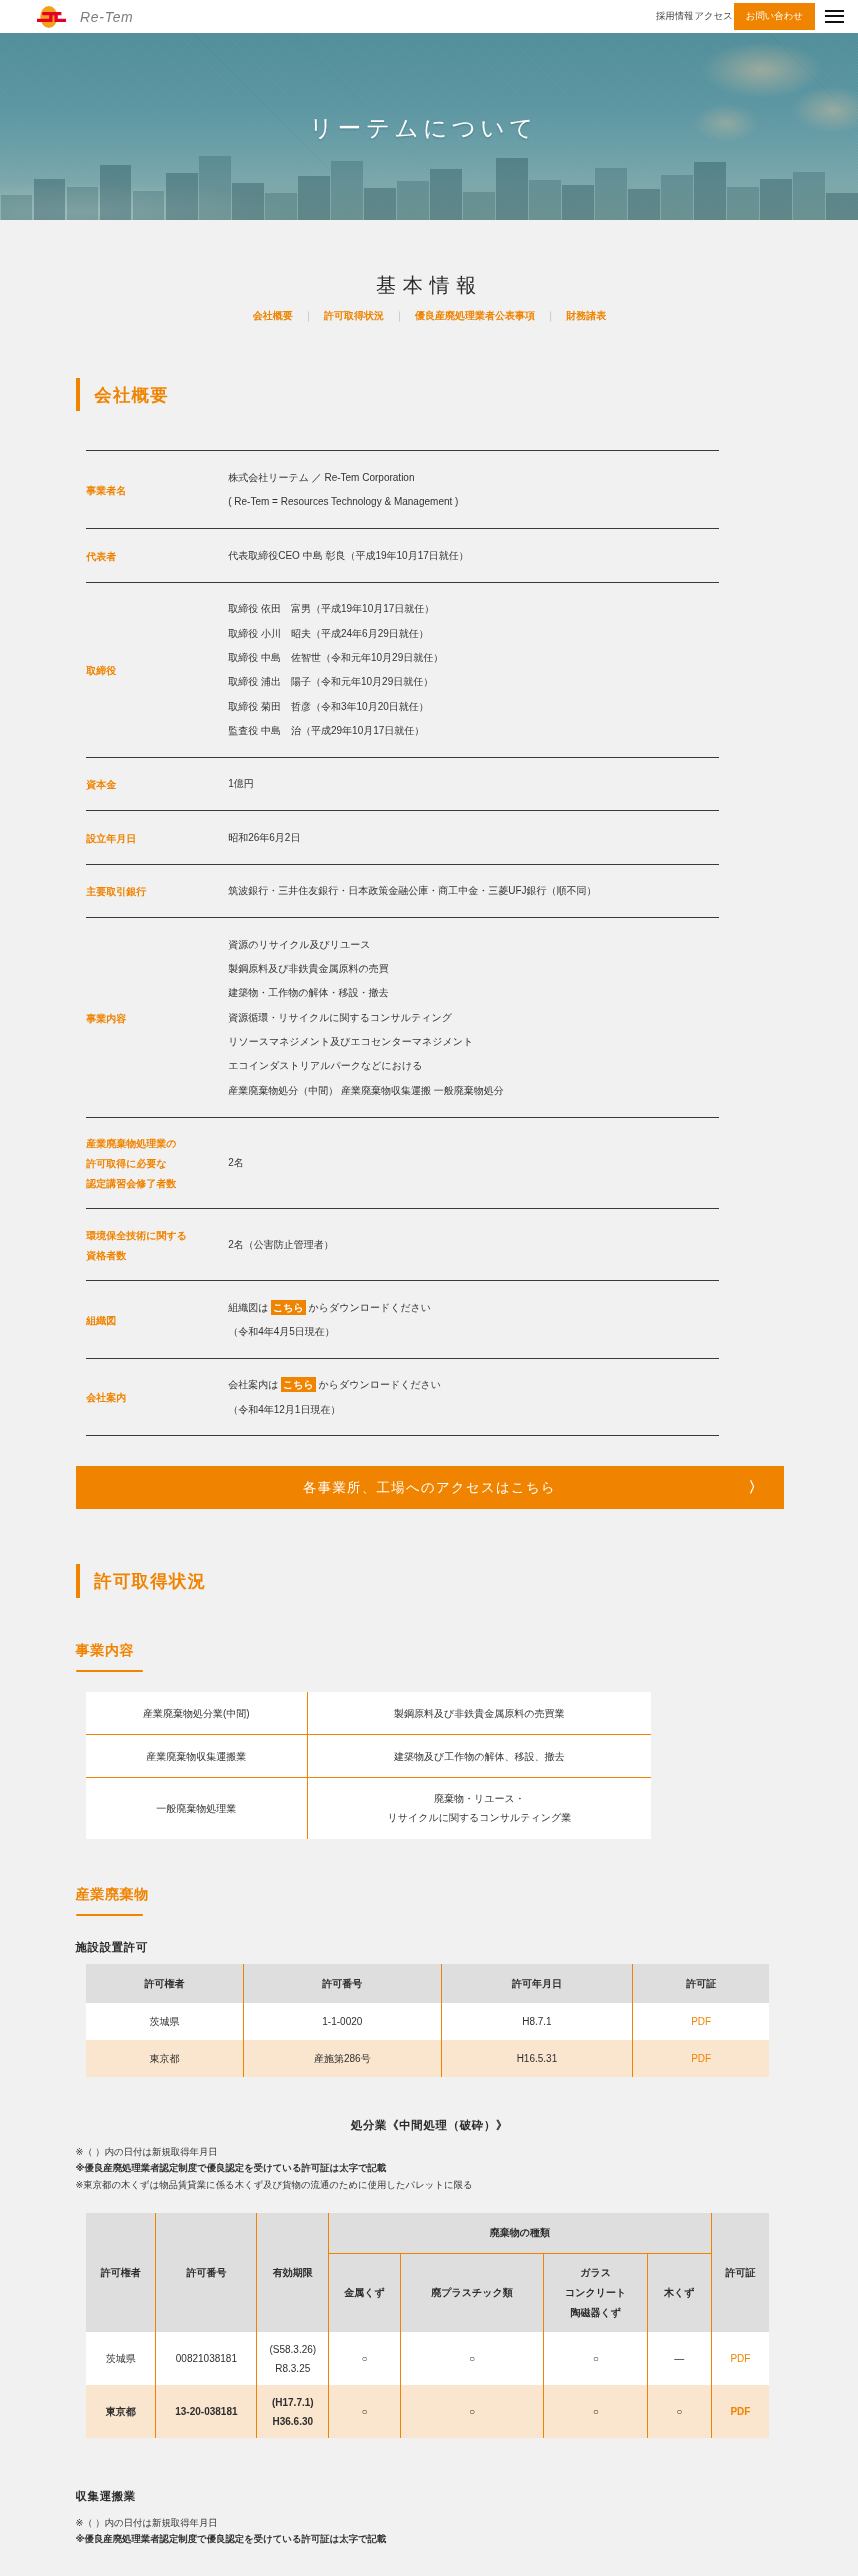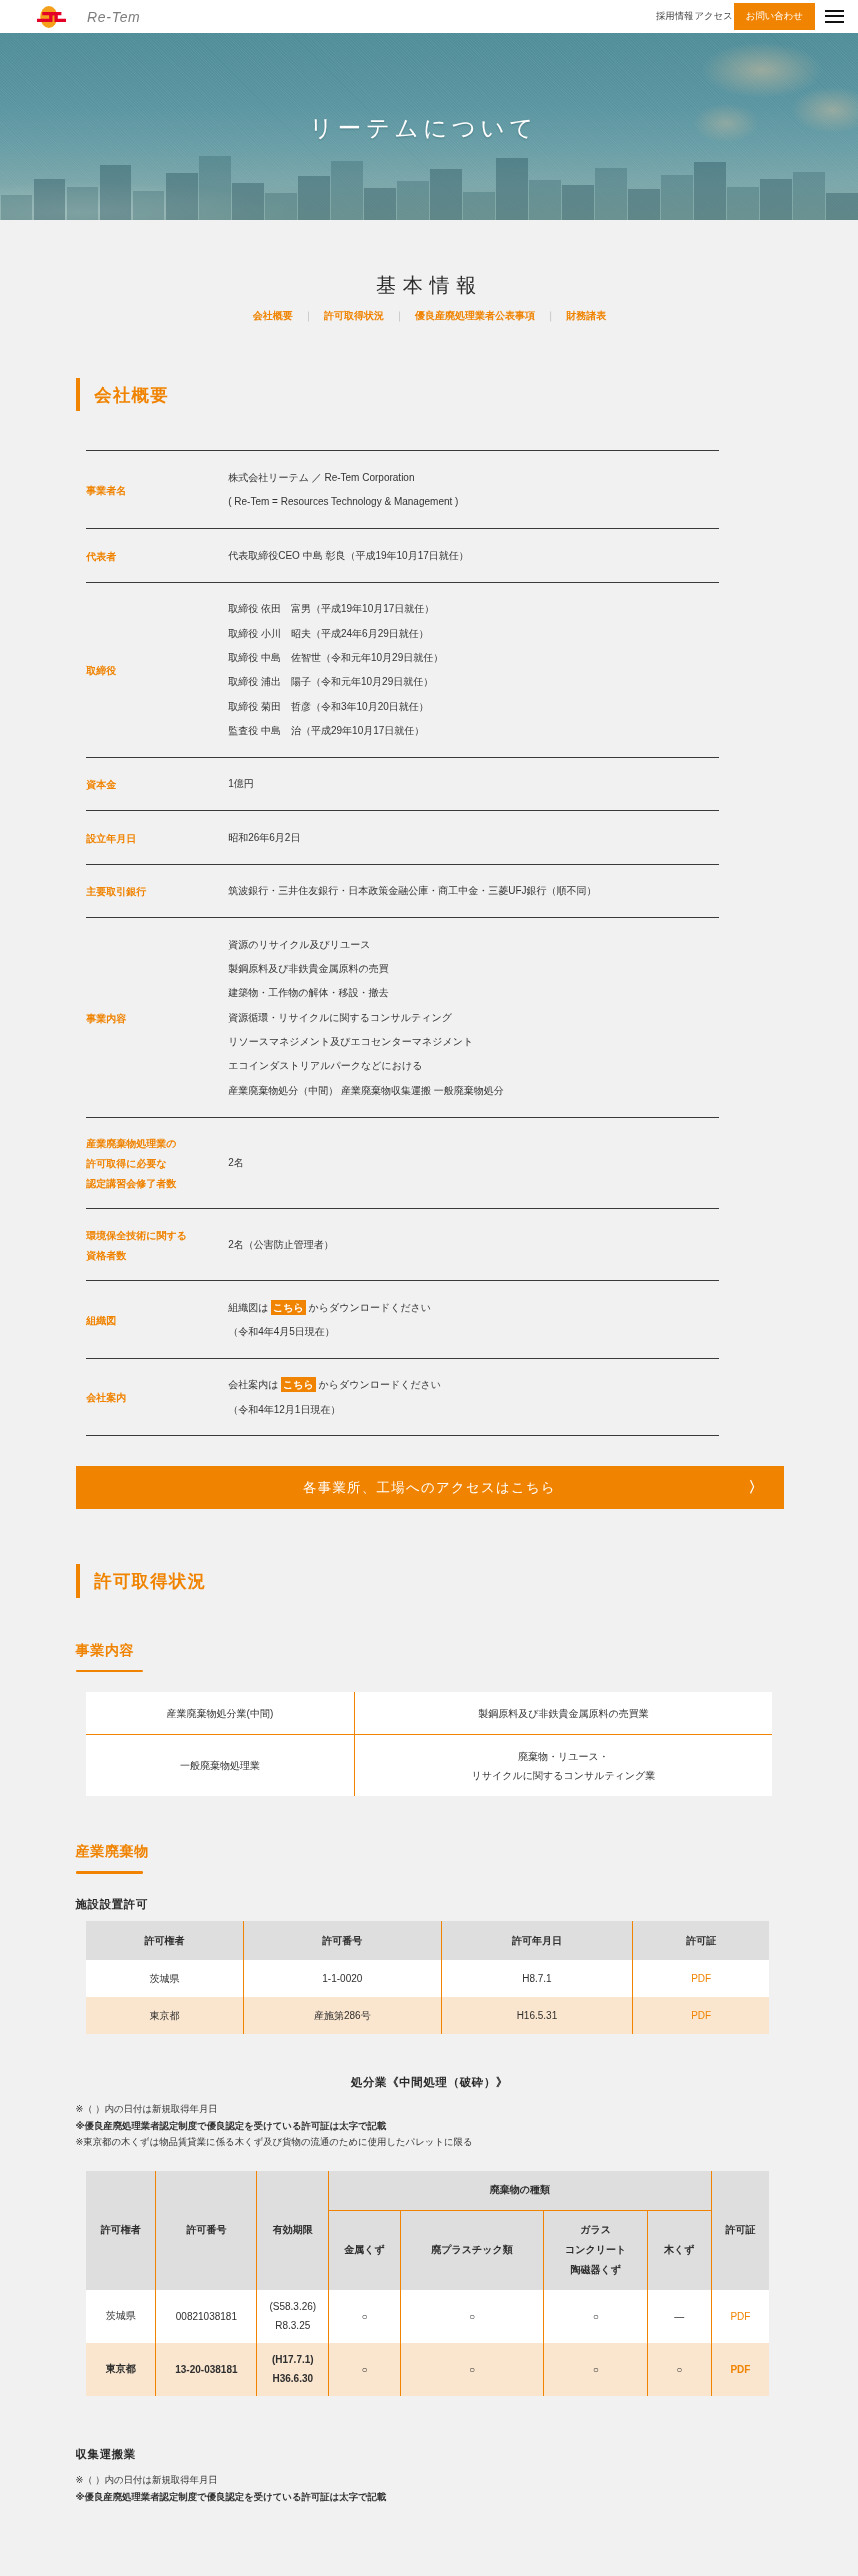--- a/index.html
+++ b/index.html
@@ -3,21 +3,21 @@
 <meta charset="utf-8">
 <style>
   * { margin:0; padding:0; box-sizing:border-box; }
   html,body { width:859px; }
   body {
     height:2576px; overflow:hidden; background:#f1f1f1;
     font-family:"Liberation Sans","DejaVu Sans",sans-serif; color:#333;
   }
   
   .site-header { height:33px; background:#fff; display:flex; align-items:center; justify-content:space-between; padding:0 14.7px 0 35px; }
-  .logo { display:flex; align-items:center; gap:19px; cursor:pointer; }
+  .logo { display:flex; align-items:center; gap:12px; cursor:pointer; }
   .logo-text { font-size:14px; font-style:italic; color:#7d7d7d; letter-spacing:0.7px; }
   .header-nav { display:flex; align-items:center; gap:1px; }
   .nav-link { font-size:9.4px; color:#444; cursor:pointer; text-decoration:none; }
   .contact-btn { background:#F08300; color:#fff; font-size:9.4px; padding:7.4px 12px; cursor:pointer; text-decoration:none; }
   .hamburger { width:19px; height:13.4px; display:flex; flex-direction:column; justify-content:space-between; cursor:pointer; margin-left:9.4px; }
   .hamburger span { display:block; height:2px; background:#111; }
   
   .hero { position:relative; height:187px; overflow:hidden;
     background:linear-gradient(180deg,#4f8d99 0%,#5a95a1 40%,#699ea6 62%,#7aa6aa 80%,#83a8a4 100%); }
   .hero::before { content:""; position:absolute; inset:0;
@@ -48,21 +48,21 @@
   .c-row { display:flex; border-bottom:0.7px solid #3a3a3a; padding:14px 0;align-items:center; }
   .c-label { width:142px; flex:none; color:#F08300; font-size:10px; font-weight:bold; white-space:pre-line; line-height:2.0; padding-top:2.7px; }
   .c-value { flex:1; font-size:10px; color:#333; line-height:1.0; }
   .c-line { line-height:1.9; padding:2.7px 0; }
   .hl-link { background:#F08300; color:#fff; padding:2px 2px; margin:0 2.7px; cursor:pointer;font-weight:bold; }
   
   .cta { position:relative; display:flex; align-items:center; justify-content:center; width:708px; height:43px;
     background:#F08300; color:#fff; font-size:13.4px; letter-spacing:1.3px; margin-top:30px; cursor:pointer; text-decoration:none; }
   .cta .chev { position:absolute; right:19px; font-size:14.7px; font-weight:bold; }
   
-  .biz-table { width:686px; margin:20px 0 0 10.7px; background:#fff; }
+  .biz-table { width:565px; margin:20px 0 0 10.7px; background:#fff; }
   .biz-row { display:flex; }
   .biz-row + .biz-row { border-top:0.7px solid #F08300; }
   .biz-cell { display:flex; align-items:center; justify-content:center; text-align:center;
     font-size:10px; color:#333; padding:11.4px 6.7px; white-space:pre-line; line-height:1.9; }
   .biz-cell:first-child { width:39%; }
   .biz-cell:last-child { width:61%; border-left:0.7px solid #F08300; }
   
   .permit-table { width:683px; margin:9.4px 0 0 10.7px; border-collapse:collapse; table-layout:fixed; background:#fff; }
   .permit-table th, .permit-table td { border-left:0.7px solid #F08300; text-align:center; vertical-align:middle;
     font-size:10px; color:#2e2e2e; font-weight:normal; }
@@ -249,20 +249,24 @@
   <section>
     <h3 class="sec-title">許可取得状況</h3>
 
     <h4 class="sub-title mt-biz-sub">事業内容</h4>
     <div class="biz-table" id="biz-table">
         <div class="biz-row">
           <div class="biz-cell">産業廃棄物処分業(中間)</div>
           <div class="biz-cell">製鋼原料及び非鉄貴金属原料の売買業</div>
         </div>
         <div class="biz-row">
+          <div class="biz-cell">産業廃棄物収集運搬業</div>
+          <div class="biz-cell">建築物及び工作物の解体、移設、撤去</div>
+        </div>
+        <div class="biz-row">
           <div class="biz-cell">一般廃棄物処理業</div>
           <div class="biz-cell">廃棄物・リユース・
 リサイクルに関するコンサルティング業</div>
         </div>
       </div>
 
     <h4 class="sub-title mt-waste-sub">産業廃棄物</h4>
 
     <h5 class="tbl-title mt-facility-title">施設設置許可</h5>
     <table class="permit-table" id="facility-table">

